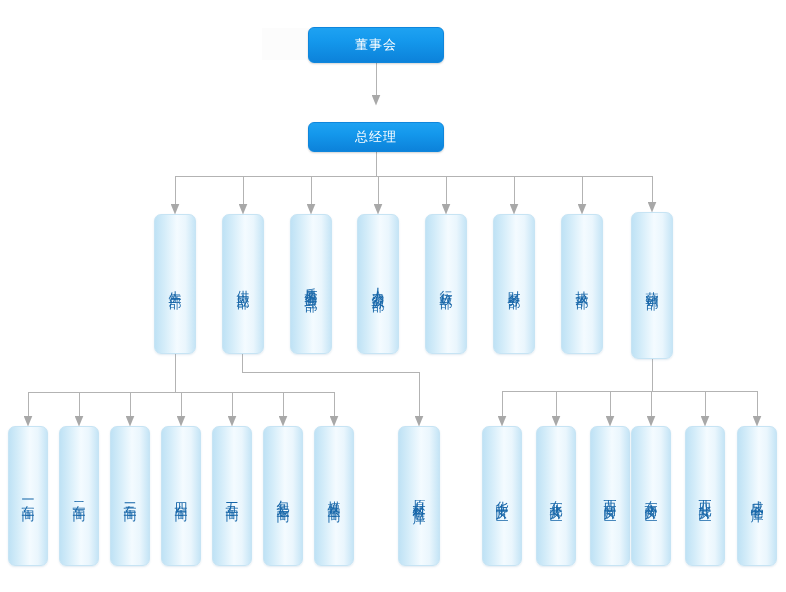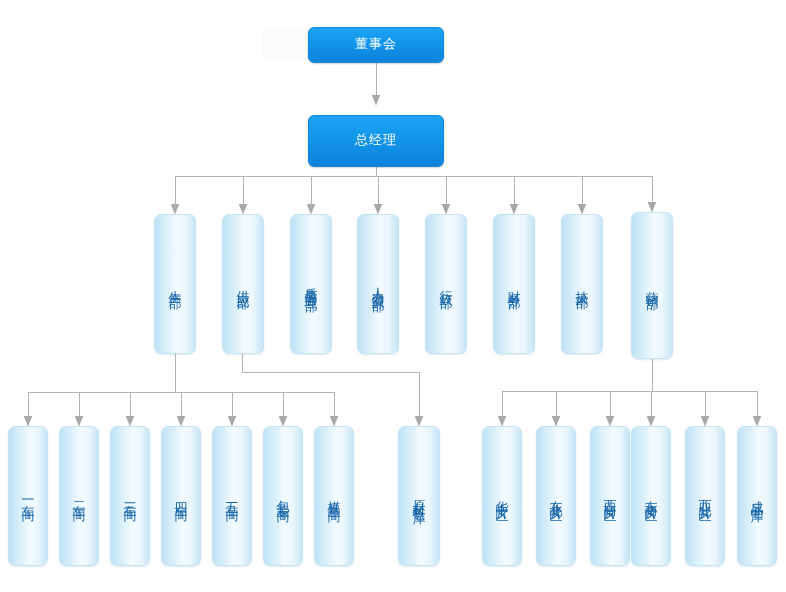--- a/index.html
+++ b/index.html
@@ -40,21 +40,20 @@
     box-shadow: 0 1px 2px rgba(0,0,0,0.18);
     border: 1px solid #0f86dc;
   }
   .node.primary .node-label {
     color: #ffffff;
     font-size: 13px;
     line-height: 16px;
     letter-spacing: 1px;
     text-align: center;
     white-space: nowrap;
-    font-family: Liberation Mono, monospace;
   }
   
   .node.vertical {
     border-radius: 7px;
     border: 1px solid #c7e4f4;
     background:
       linear-gradient(to right,
         #bfe2f5 0%,
         #d3ecf9 22%,
         #f4fbff 55%,
@@ -125,21 +124,21 @@
       <path d="M651,391 L651,417" marker-end="url(#arrow)"></path>
       <path d="M705,391 L705,417" marker-end="url(#arrow)"></path>
       <path d="M757,391 L757,417" marker-end="url(#arrow)"></path>
     </g>
   </svg>
 
   <div class="node primary" style="left: 308px; top: 27px; width: 136px; height: 36px;">
     <span class="node-label">董事会</span>
   </div>
 
-  <div class="node primary" style="left: 308px; top: 115px; width: 136px; height: 52px;">
+  <div class="node primary" style="left: 308px; top: 122px; width: 136px; height: 30px;">
     <span class="node-label">总经理</span>
   </div>
 
   <div class="node vertical" style="left: 154px; top: 214px; width: 42px; height: 140px;">
     <span class="node-label">生产部</span>
   </div>
   <div class="node vertical" style="left: 222px; top: 214px; width: 42px; height: 140px;">
     <span class="node-label">供应部</span>
   </div>
   <div class="node vertical" style="left: 290px; top: 214px; width: 42px; height: 140px;">

